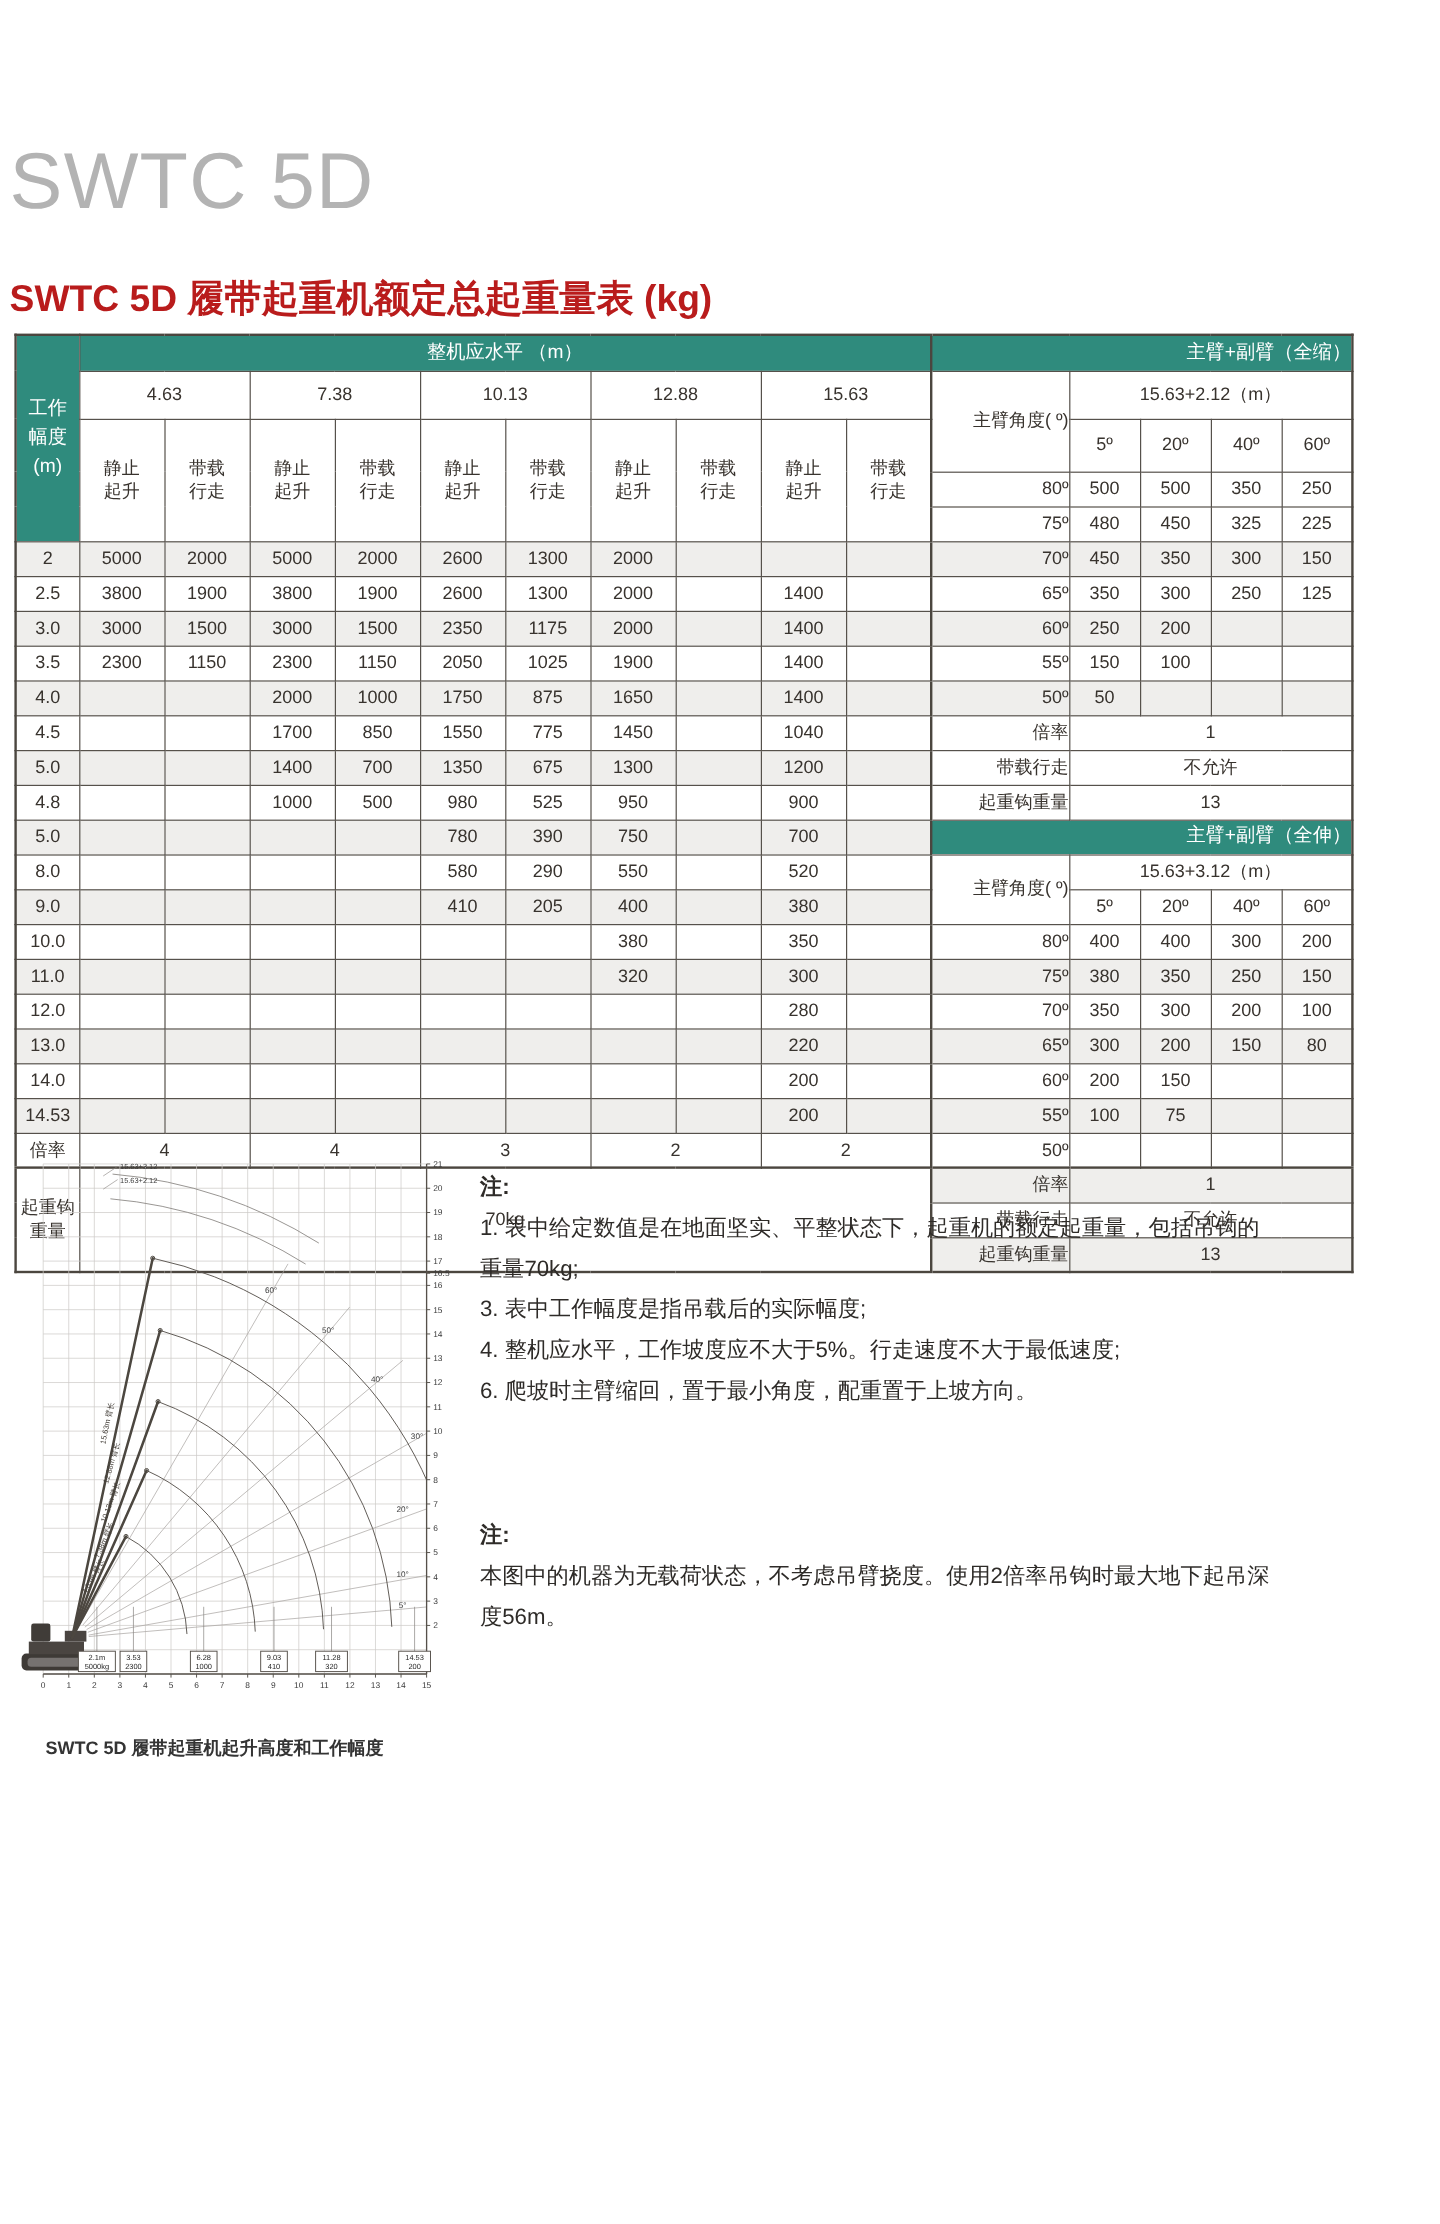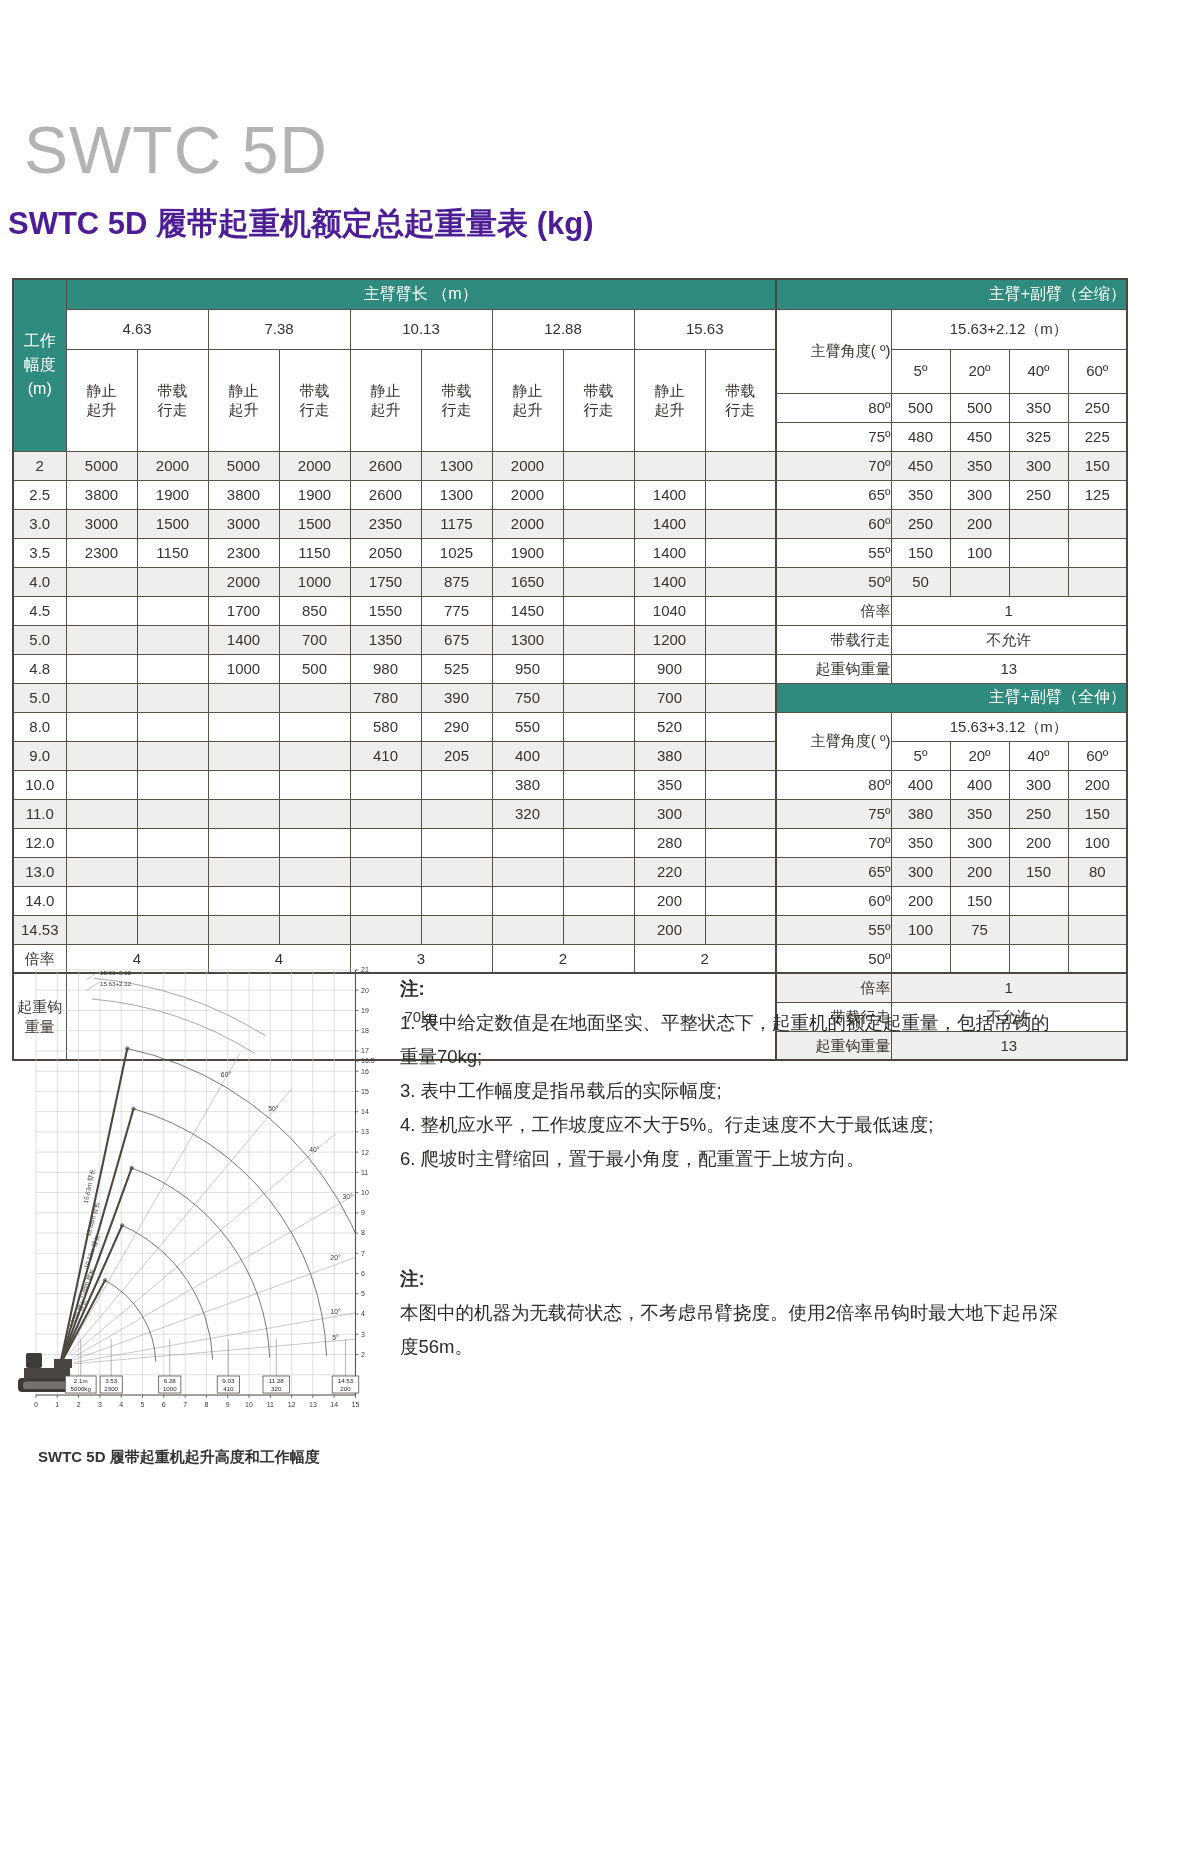--- a/index.html
+++ b/index.html
@@ -4,22 +4,22 @@
 <style>
   :root{
     --teal:#2f8b7d; --row_alt:#efeeec; --border:#56514b; --border_strong:#4b463f;
     --title_gray:#b3b3b3; --text_dark:#38332e;
   }
   *{box-sizing:border-box;}
   html,body{margin:0;padding:0;}
   body{width:1200px;height:1853px;background:#ffffff;font-family:"Liberation Sans","DejaVu Sans",sans-serif;position:relative;color:var(--text_dark);}
   .page{position:absolute;inset:0;background:#fff;overflow:hidden;}
 
-  .product{position:absolute;left:24px;top:112px;margin:0;font-size:66px;font-weight:400;letter-spacing:1px;color:var(--title_gray);}
-  .tabletitle{position:absolute;left:8px;top:203px;margin:0;font-size:31px;font-weight:700;color:#4c1d95;}
+  .product{position:absolute;left:8px;top:112px;margin:0;font-size:66px;font-weight:400;letter-spacing:1px;color:var(--title_gray);}
+  .tabletitle{position:absolute;left:8px;top:228px;margin:0;font-size:31px;font-weight:700;color:#b91c1c;}
 
   table.loadtable{position:absolute;left:12px;top:278px;border-collapse:collapse;table-layout:fixed;border:2px solid var(--border_strong);}
   .loadtable th,.loadtable td{border:1px solid var(--border);padding:0;text-align:center;vertical-align:middle;font-size:15px;font-weight:400;color:var(--text_dark);line-height:1.3;overflow:hidden;white-space:nowrap;}
   .loadtable .teal{background:var(--teal);color:#fff;font-size:16px;}
   .loadtable .corner{font-size:16px;line-height:1.5;}
   .loadtable .g{background:var(--row_alt);}
   .loadtable .sep{border-left:2px solid var(--border_strong);text-align:right;}
   .loadtable .tt{border-top:2px solid var(--border_strong);}
   tr.h30{height:30px;} tr.h40{height:40px;} tr.h44{height:44px;} tr.h29{height:29px;}
 
@@ -56,21 +56,21 @@
         <col style="width:71px">
         <col style="width:115px">
         <col style="width:59px">
         <col style="width:59px">
         <col style="width:59px">
         <col style="width:59px">
       </colgroup>
     <tbody id="load-tbody">
         <tr class="h30">
           <th class="teal corner" rowspan="5">工作<br>幅度<br>(m)</th>
-          <th class="teal" colspan="10">主臂臂长 （m）</th>
+          <th class="teal" colspan="10">整机应水平 （m）</th>
           <th class="teal sep" colspan="5">主臂+副臂（全缩）</th>
         </tr>
         <tr class="h40">
           <th colspan="2">4.63</th>
           <th colspan="2">7.38</th>
           <th colspan="2">10.13</th>
           <th colspan="2">12.88</th>
           <th colspan="2">15.63</th>
           <th class="sep" rowspan="2">主臂角度( º)</th>
           <th colspan="4">15.63+2.12（m）</th>

